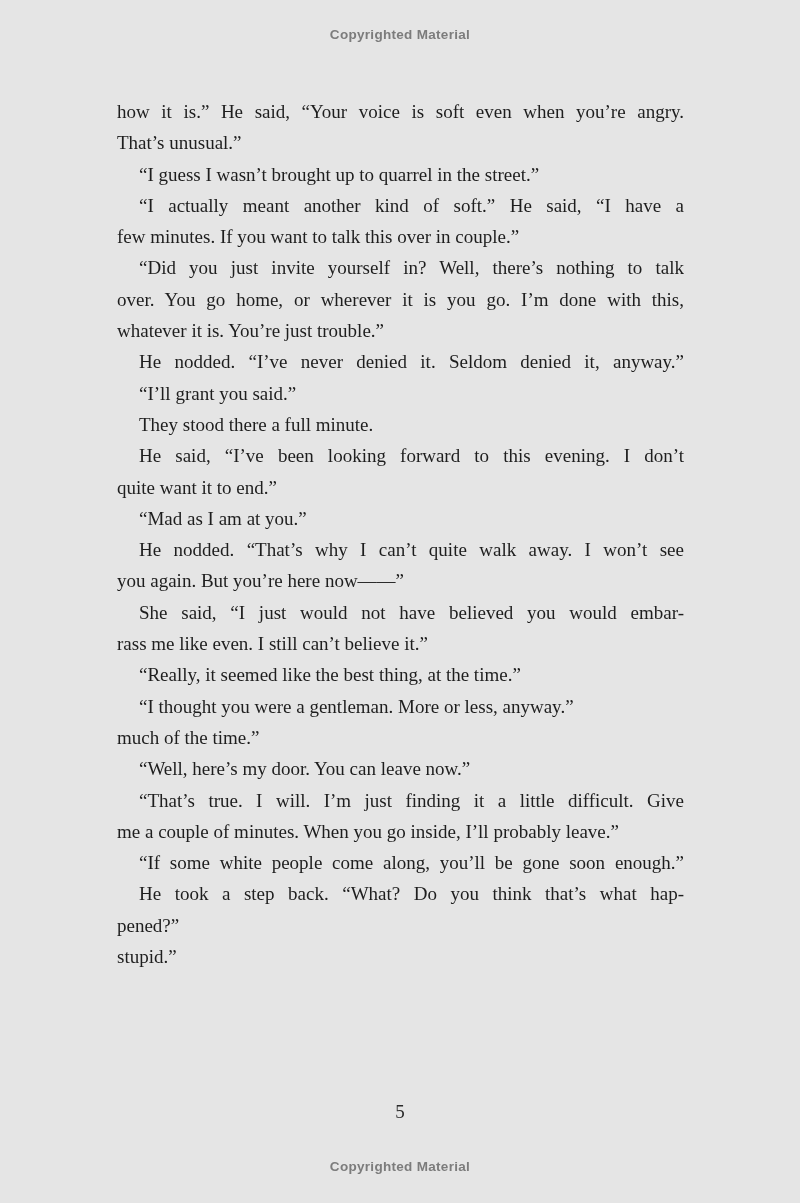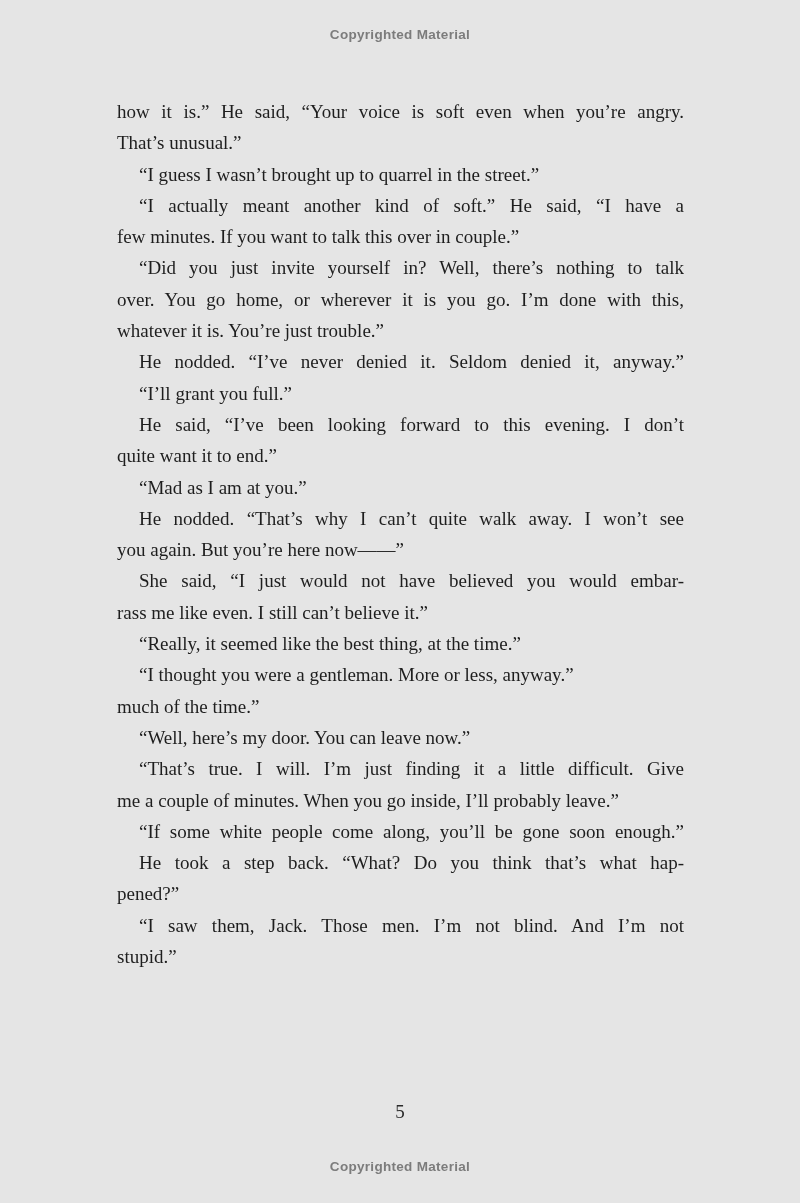--- a/index.html
+++ b/index.html
@@ -65,37 +65,37 @@
   <div class="text-block">
       <div class="line">how it is.” He said, “Your voice is soft even when you’re angry.</div>
       <div class="line end">That’s unusual.”</div>
       <div class="line indent end">“I guess I wasn’t brought up to quarrel in the street.”</div>
       <div class="line indent">“I actually meant another kind of soft.” He said, “I have a</div>
       <div class="line end">few minutes. If you want to talk this over in couple.”</div>
       <div class="line indent">“Did you just invite yourself in? Well, there’s nothing to talk</div>
       <div class="line">over. You go home, or wherever it is you go. I’m done with this,</div>
       <div class="line end">whatever it is. You’re just trouble.”</div>
       <div class="line indent">He nodded. “I’ve never denied it. Seldom denied it, anyway.”</div>
-      <div class="line indent end">“I’ll grant you full.”</div>
+      <div class="line indent end">“I’ll grant you said.”</div>
+      <div class="line indent end">They stood there a full minute.</div>
       <div class="line indent">He said, “I’ve been looking forward to this evening. I don’t</div>
       <div class="line end">quite want it to end.”</div>
       <div class="line indent end">“Mad as I am at you.”</div>
       <div class="line indent">He nodded. “That’s why I can’t quite walk away. I won’t see</div>
       <div class="line end">you again. But you’re here now——”</div>
       <div class="line indent">She said, “I just would not have believed you would embar-</div>
       <div class="line end">rass me like even. I still can’t believe it.”</div>
       <div class="line indent end">“Really, it seemed like the best thing, at the time.”</div>
       <div class="line indent end">“I thought you were a gentleman. More or less, anyway.”</div>
       <div class="line end">much of the time.”</div>
       <div class="line indent end">“Well, here’s my door. You can leave now.”</div>
       <div class="line indent">“That’s true. I will. I’m just finding it a little difficult. Give</div>
       <div class="line end">me a couple of minutes. When you go inside, I’ll probably leave.”</div>
       <div class="line indent">“If some white people come along, you’ll be gone soon enough.”</div>
       <div class="line indent">He took a step back. “What? Do you think that’s what hap-</div>
       <div class="line end">pened?”</div>
-      <div class="line indent">“I saw them, Jack. Those men. I’m not blind. And I’m not</div>
       <div class="line end">stupid.”</div>
     </div>
 
   <div class="page-number">5</div>
 
   <div class="copyright-notice copyright-bottom">Copyrighted Material</div>
 </div>
 
 </body></html>

